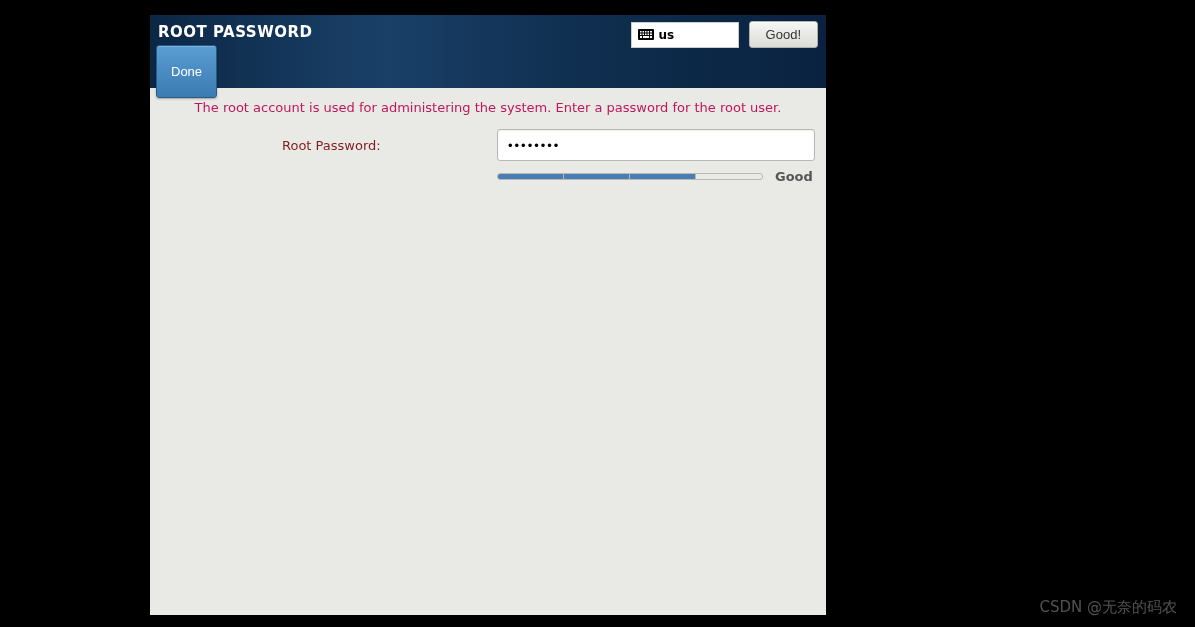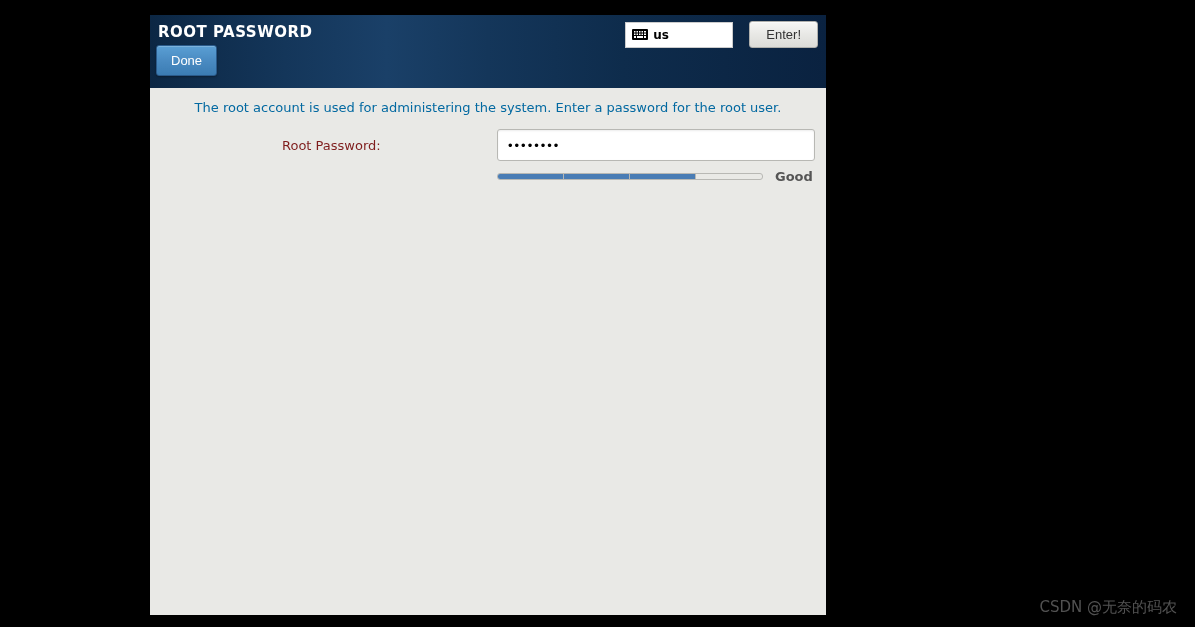--- a/index.html
+++ b/index.html
@@ -44,40 +44,40 @@
       font-weight: bold;
       letter-spacing: 0.5px;
       padding: 2px 0 0 2px;
     }
     .done-btn {
       background: linear-gradient(to bottom, #5a9fd4 0%, #4a8bc2 50%, #3b7cb3 100%);
       border: 1px solid #2a5a8a;
       border-radius: 3px;
       color: #fff;
       font-size: 13px;
-      padding: 7px 14px;
+      padding: 18px 14px;
       cursor: pointer;
       width: fit-content;
       box-shadow: inset 0 1px 0 rgba(255,255,255,0.2), 0 1px 2px rgba(0,0,0,0.3);
     }
     .header-right {
       display: flex;
       flex-direction: column;
       align-items: flex-end;
       gap: 6px;
     }
     .header-subtitle {
       color: #fff;
       font-size: 15px;
       letter-spacing: 0.5px;
       padding: 2px 0 0 0;
     }
     .header-controls {
       display: flex;
-      gap: 16px;
+      gap: 10px;
       align-items: center;
     }
     .keyboard-indicator {
       background: #fff;
       border: 1px solid #ccc;
       height: 26px;
       width: 108px;
       display: flex;
       align-items: center;
       gap: 5px;
@@ -99,21 +99,21 @@
       cursor: pointer;
       box-shadow: inset 0 1px 0 rgba(255,255,255,0.5);
     }
     .content {
       flex: 1;
       padding: 12px 0 0 0;
     }
     .description {
       text-align: center;
       font-size: 13px;
-      color: #0369a1;
+      color: #be185d;
       margin-bottom: 14px;
       padding: 0 17px;
     }
     .form-area {
       padding: 0 0 0 132px;
     }
     .form-row {
       display: flex;
       align-items: center;
       margin-bottom: 8px;
@@ -203,21 +203,21 @@
               <rect x="7" y="4.5" width="1.5" height="1.5" fill="#fff"></rect>
               <rect x="9.5" y="4.5" width="1.5" height="1.5" fill="#fff"></rect>
               <rect x="12" y="4.5" width="2" height="1.5" fill="#fff"></rect>
               <rect x="2" y="7" width="2" height="2" fill="#fff"></rect>
               <rect x="5" y="7" width="6" height="2" fill="#fff"></rect>
               <rect x="12" y="7" width="2" height="2" fill="#fff"></rect>
             </svg>
           </span>
           <span style="font-weight:bold">us</span>
         </div>
-        <button class="help-btn">Enter!</button>
+        <button class="help-btn">Good!</button>
       </div>
     </div>
   </div>
 
   <div class="content">
     <div class="description">The root account is used for administering the system.  Enter a password for the root user.</div>
     <div class="form-area">
       <div class="form-row">
         <label class="form-label">Root Password:</label>
         <input type="password" class="password-input" value="••••••••" style="">

